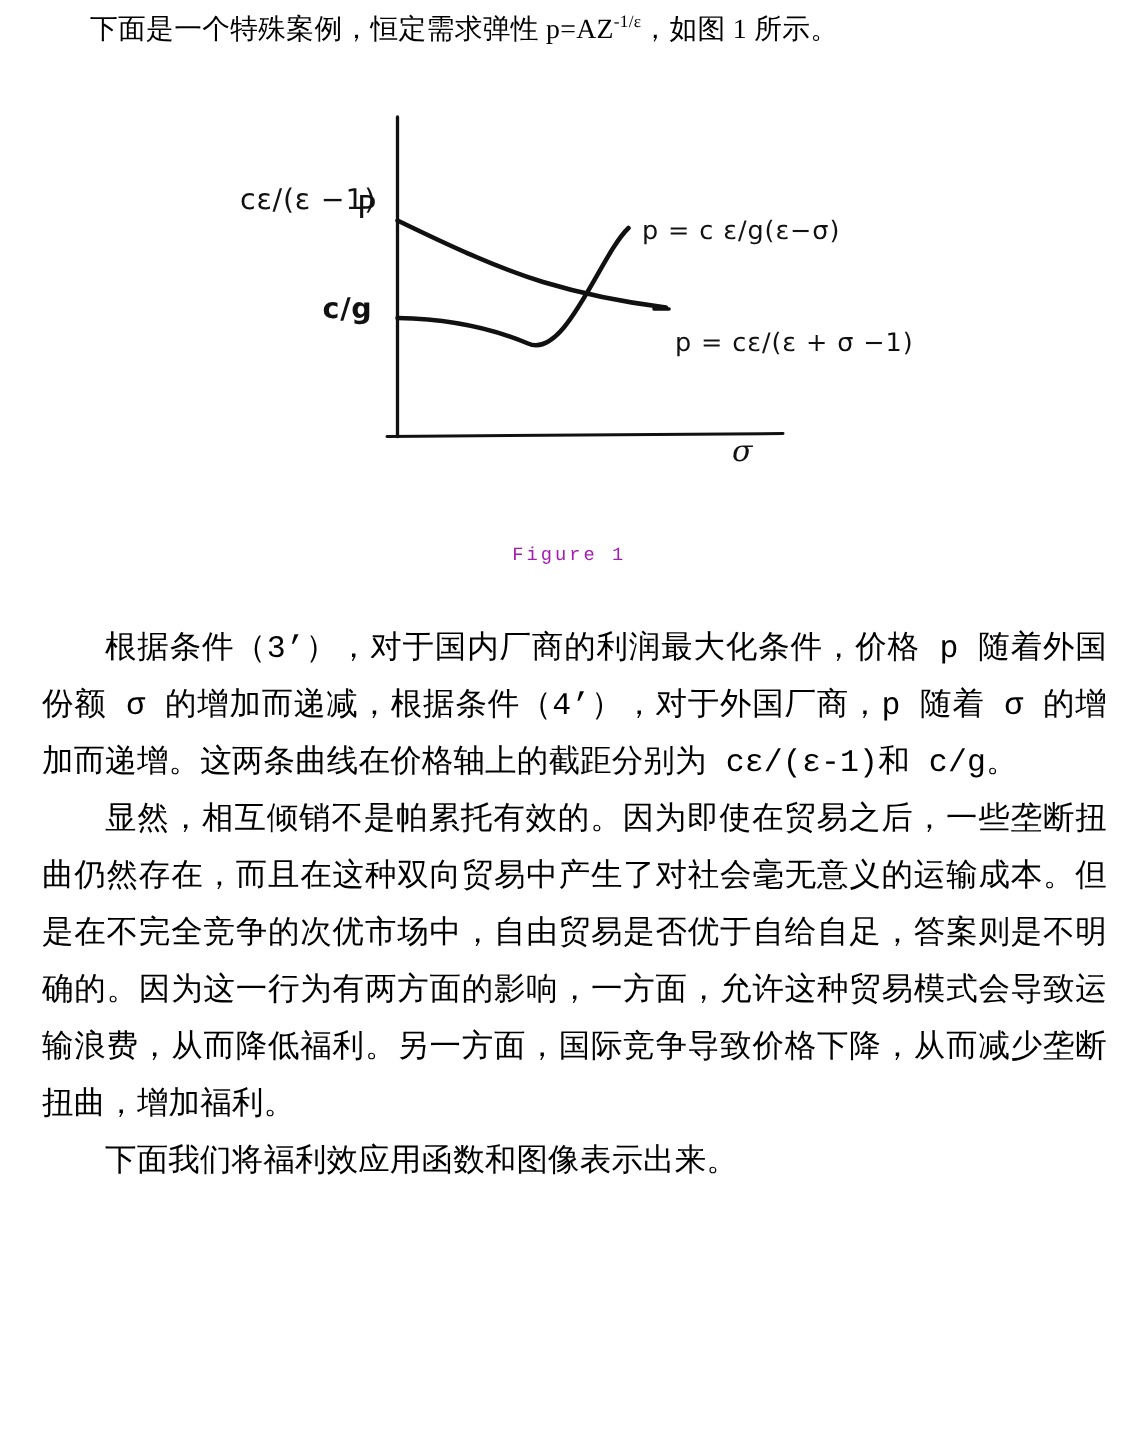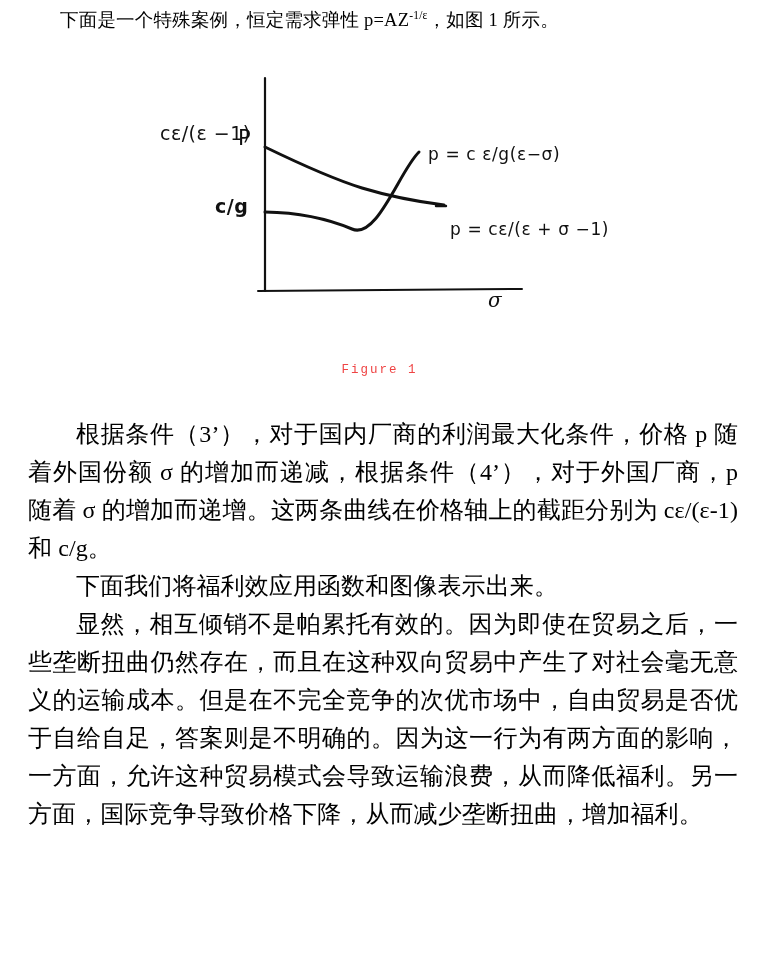--- a/index.html
+++ b/index.html
@@ -55,21 +55,21 @@
   }
   .fig-caption {
     position: absolute;
     left: 0;
     top: 303px;
     width: 759px;
     text-align: center;
     font-family: "Liberation Mono", monospace;
     font-size: 12.5px;
     letter-spacing: 2px;
-    color: #ef4444;
+    color: #a21caf;
   }
 
   
   .fig-label {
     position: absolute;
     font-family: "DejaVu Sans", sans-serif;
     font-size: 16px;
     color: #111;
     white-space: nowrap;
   }
@@ -90,25 +90,26 @@
     font-size: 17px;
     letter-spacing: 0.6px;
   }
 
   
   .body-text {
     position: absolute;
     left: 28px;
     top: 415px;
     width: 710px;
-    font-size: 24px;
+    font-size: 21px;
     line-height: 38px;
     text-align: justify;
     text-justify: inter-ideograph;
     letter-spacing: 0.1px;
+    font-family: Liberation Mono, monospace;
   }
   .body-text p {
     margin: 0 0 0 0;
     text-indent: 2em;
   }
   .body-text p + p {
     margin-top: 0px;
   }
 </style>
 </head>
@@ -149,17 +150,17 @@
 
     <div class="fig-label curve-eq" style="left:428px; top:84px;">p = c ε/g(ε−σ)</div>
 
     <div class="fig-label curve-eq" style="left:450px; top:132px;margin-top:27px;">p = cε/(ε + σ −1)</div>
 
     <div class="fig-caption">Figure 1</div>
   </div>
 
   <div class="body-text">
     <p>根据条件（3’），对于国内厂商的利润最大化条件，价格 p 随着外国份额 σ 的增加而递减，根据条件（4’），对于外国厂商，p 随着 σ 的增加而递增。这两条曲线在价格轴上的截距分别为 cε/(ε-1)和 c/g。</p>
+    <p>显然，相互倾销不是帕累托有效的。因为即使在贸易之后，一些垄断扭曲仍然存在，而且在这种双向贸易中产生了对社会毫无意义的运输成本。但是在不完全竞争的次优市场中，自由贸易是否优于自给自足，答案则是不明确的。因为这一行为有两方面的影响，一方面，允许这种贸易模式会导致运输浪费，从而降低福利。另一方面，国际竞争导致价格下降，从而减少垄断扭曲，增加福利。</p>
     <p>下面我们将福利效应用函数和图像表示出来。</p>
-    <p>显然，相互倾销不是帕累托有效的。因为即使在贸易之后，一些垄断扭曲仍然存在，而且在这种双向贸易中产生了对社会毫无意义的运输成本。但是在不完全竞争的次优市场中，自由贸易是否优于自给自足，答案则是不明确的。因为这一行为有两方面的影响，一方面，允许这种贸易模式会导致运输浪费，从而降低福利。另一方面，国际竞争导致价格下降，从而减少垄断扭曲，增加福利。</p>
   </div>
 
 </div>
 
 </body></html>

